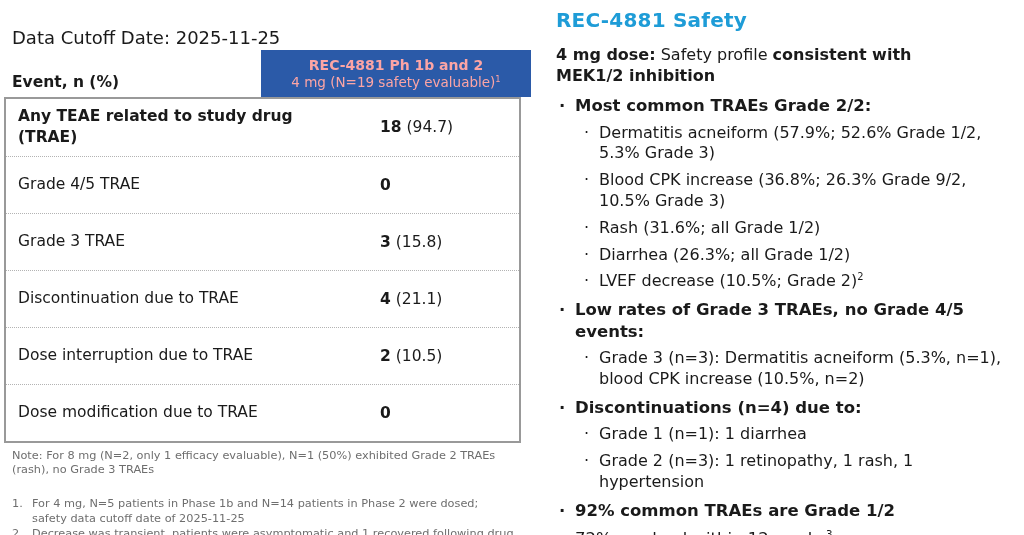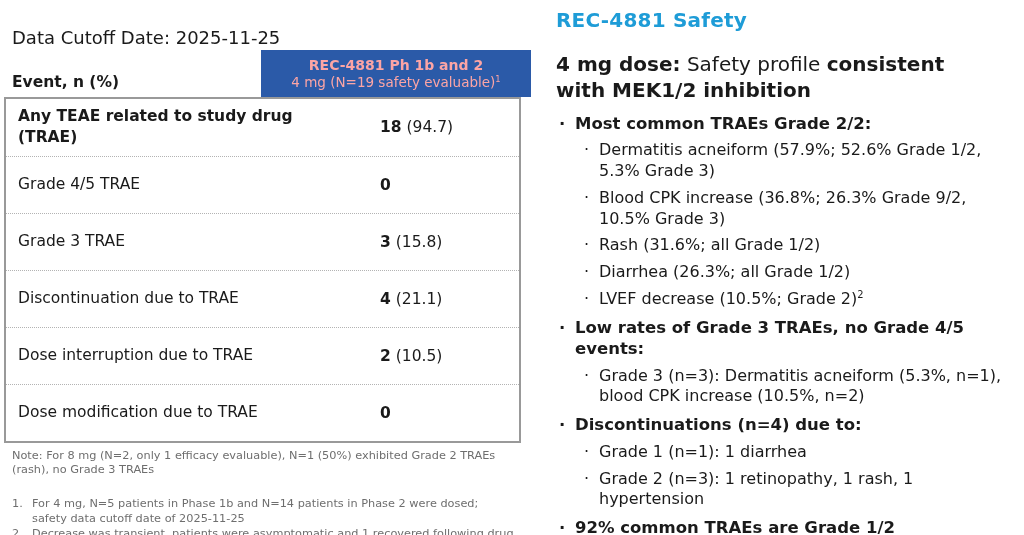--- a/index.html
+++ b/index.html
@@ -29,21 +29,21 @@
   .notes { margin-top:6px; color:var(--note-gray,#6e6e6e); font-size:11.3px; line-height:1.3;
     width:512px; padding-left:8px; }
   .note-line { margin-bottom:19px; }
   .note-item { display:flex; margin-top:1px; }
   .note-num { flex:0 0 20px; }
   .note-text { flex:1 1 auto; }
 
   
   .right-col { flex:1 1 auto; padding:8px 16px 0 25px; }
   .title { font-size:20px; font-weight:bold; color:var(--title-blue,#1e9cd7); letter-spacing:0.2px; }
-  .subtitle { margin-top:19px; font-size:20px; line-height:1.32; max-width:405px; }
+  .subtitle { margin-top:12px; font-size:16px; line-height:1.32; max-width:405px; }
   .subtitle .b { font-weight:bold; }
 
   .bullets { margin-top:9px; }
   .bullet { display:flex; line-height:1.3; margin-top:7px; }
   .bullet .dot { flex:0 0 auto; }
   .bullet.l1 { font-size:16.5px; }
   .bullet.l1 .dot { width:19px; font-weight:bold; padding-left:3px; }
   .bullet.l1.boldtxt .txt { font-weight:bold; }
   .bullet.l2 { font-size:16px; margin-left:25px; margin-top:6px; }
   .bullet.l2 .dot { width:18px; padding-left:3px; }

